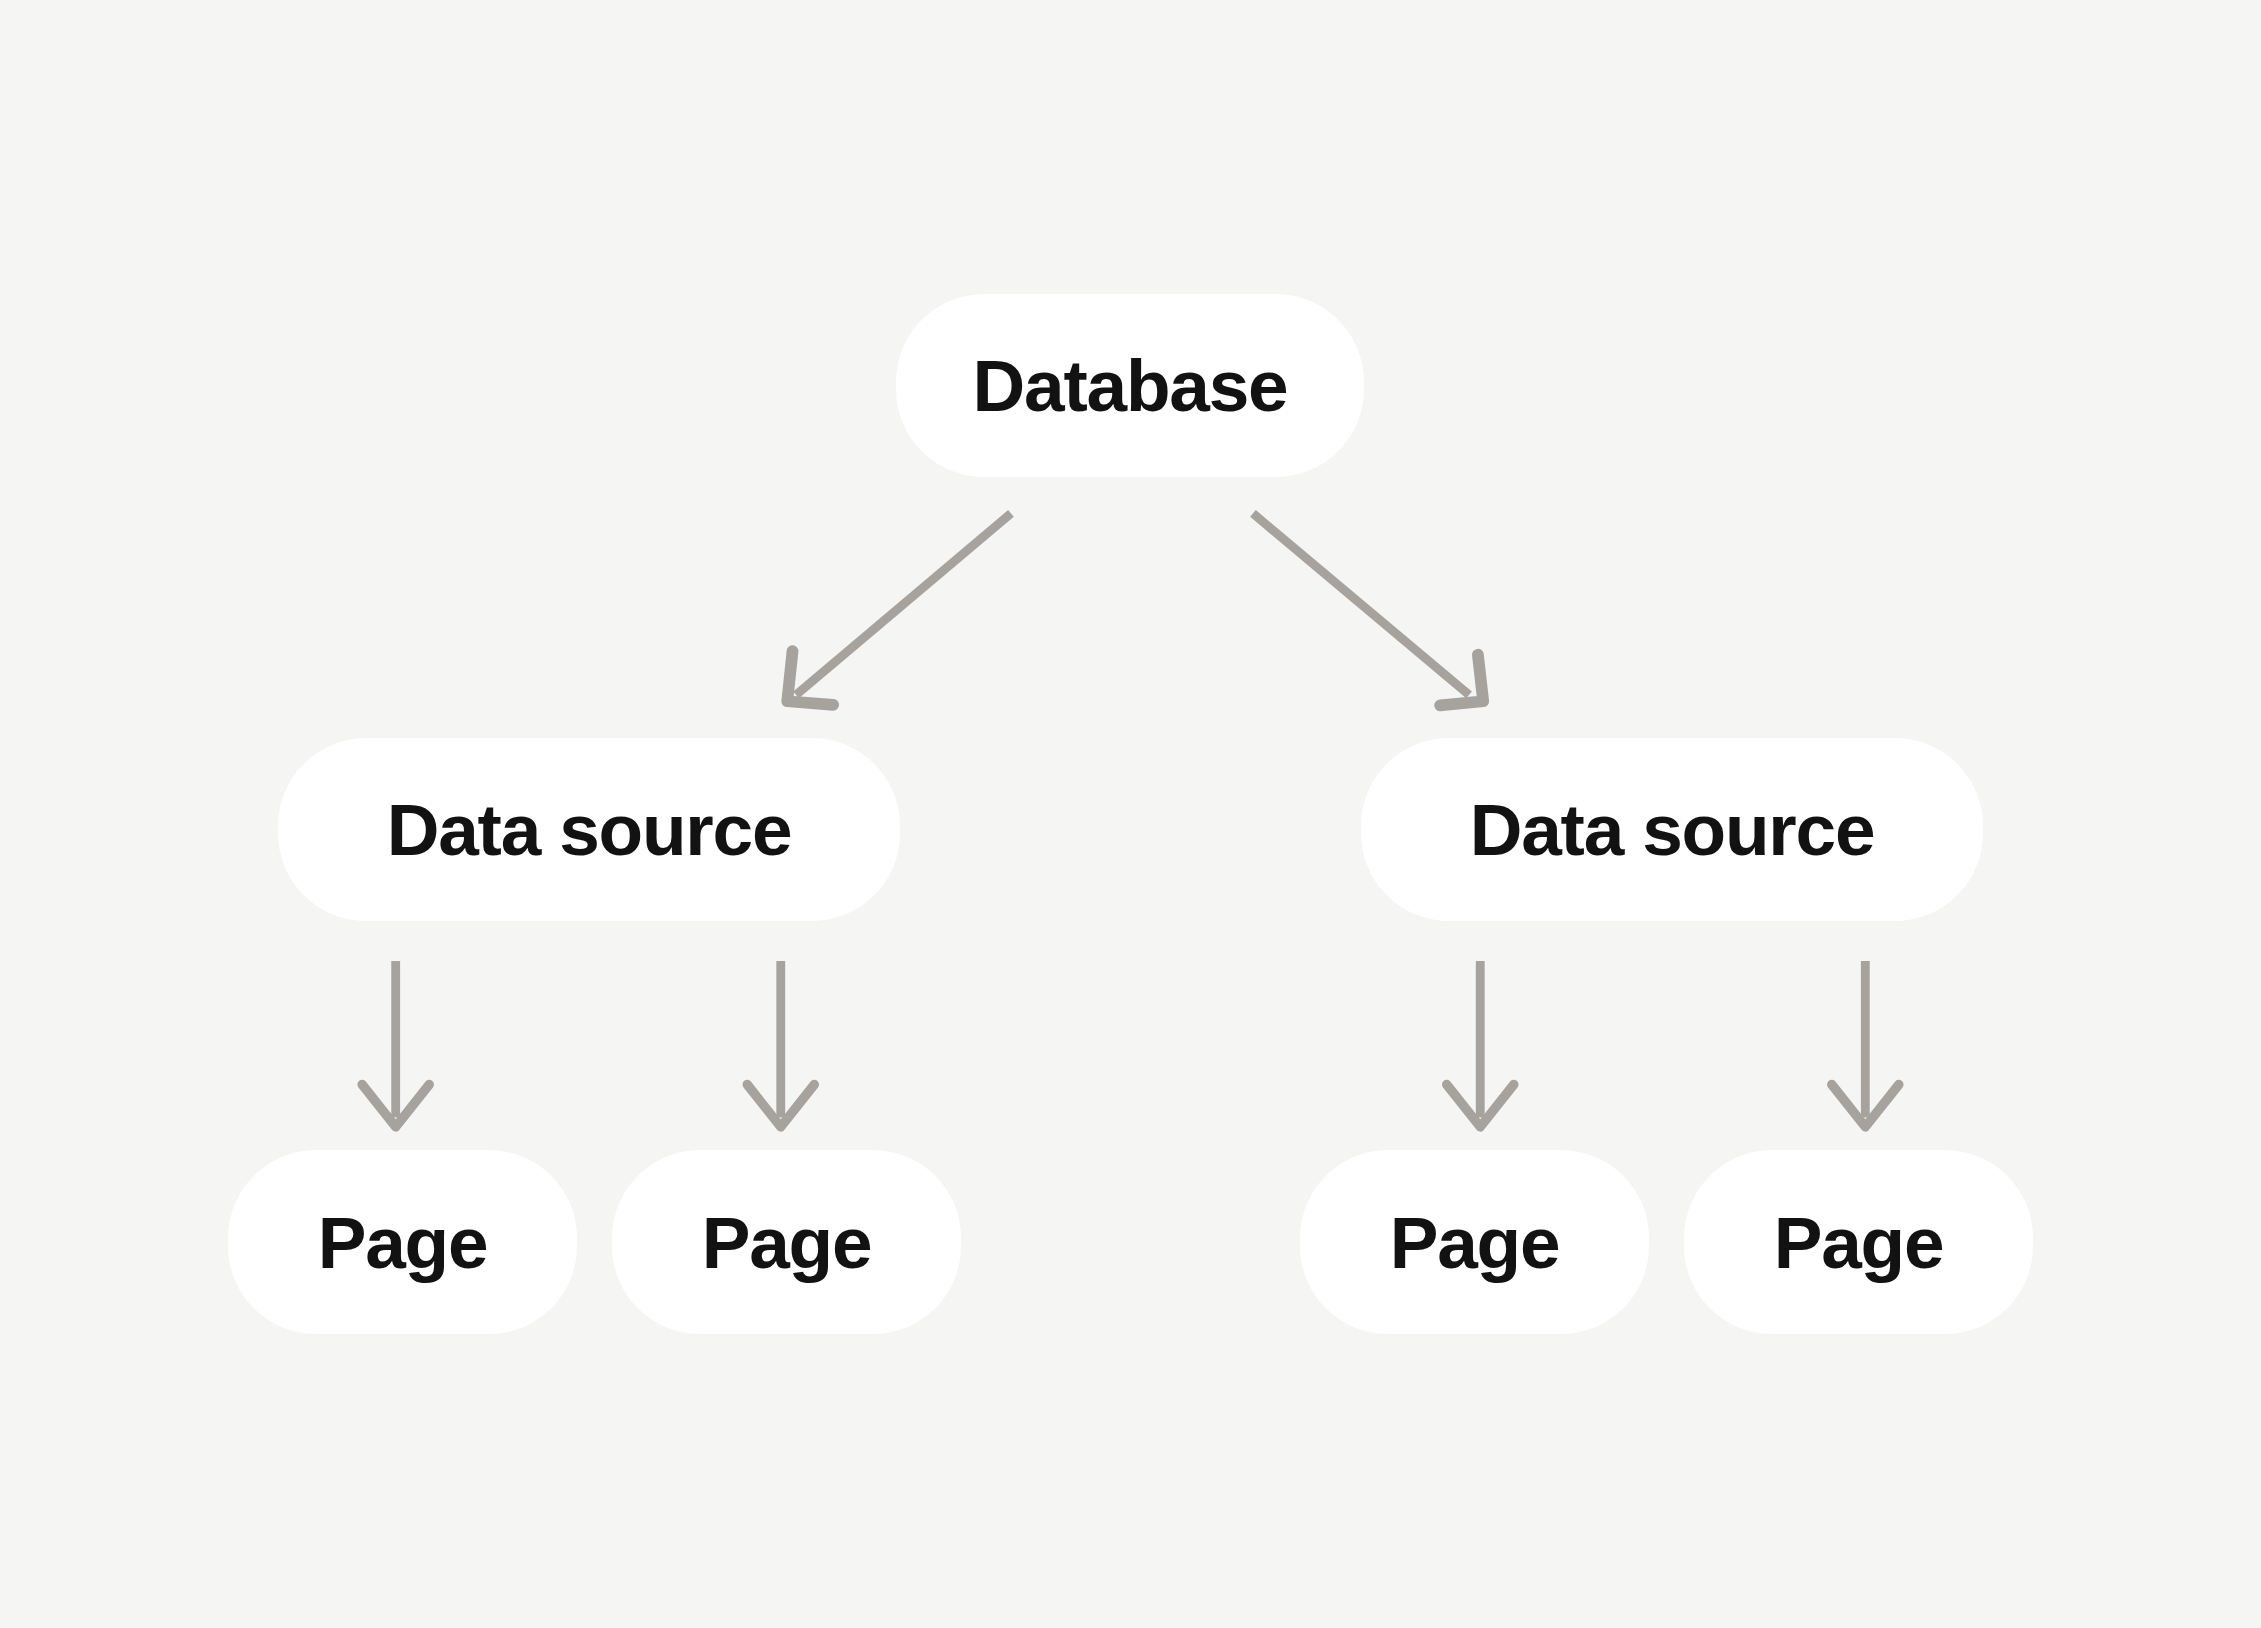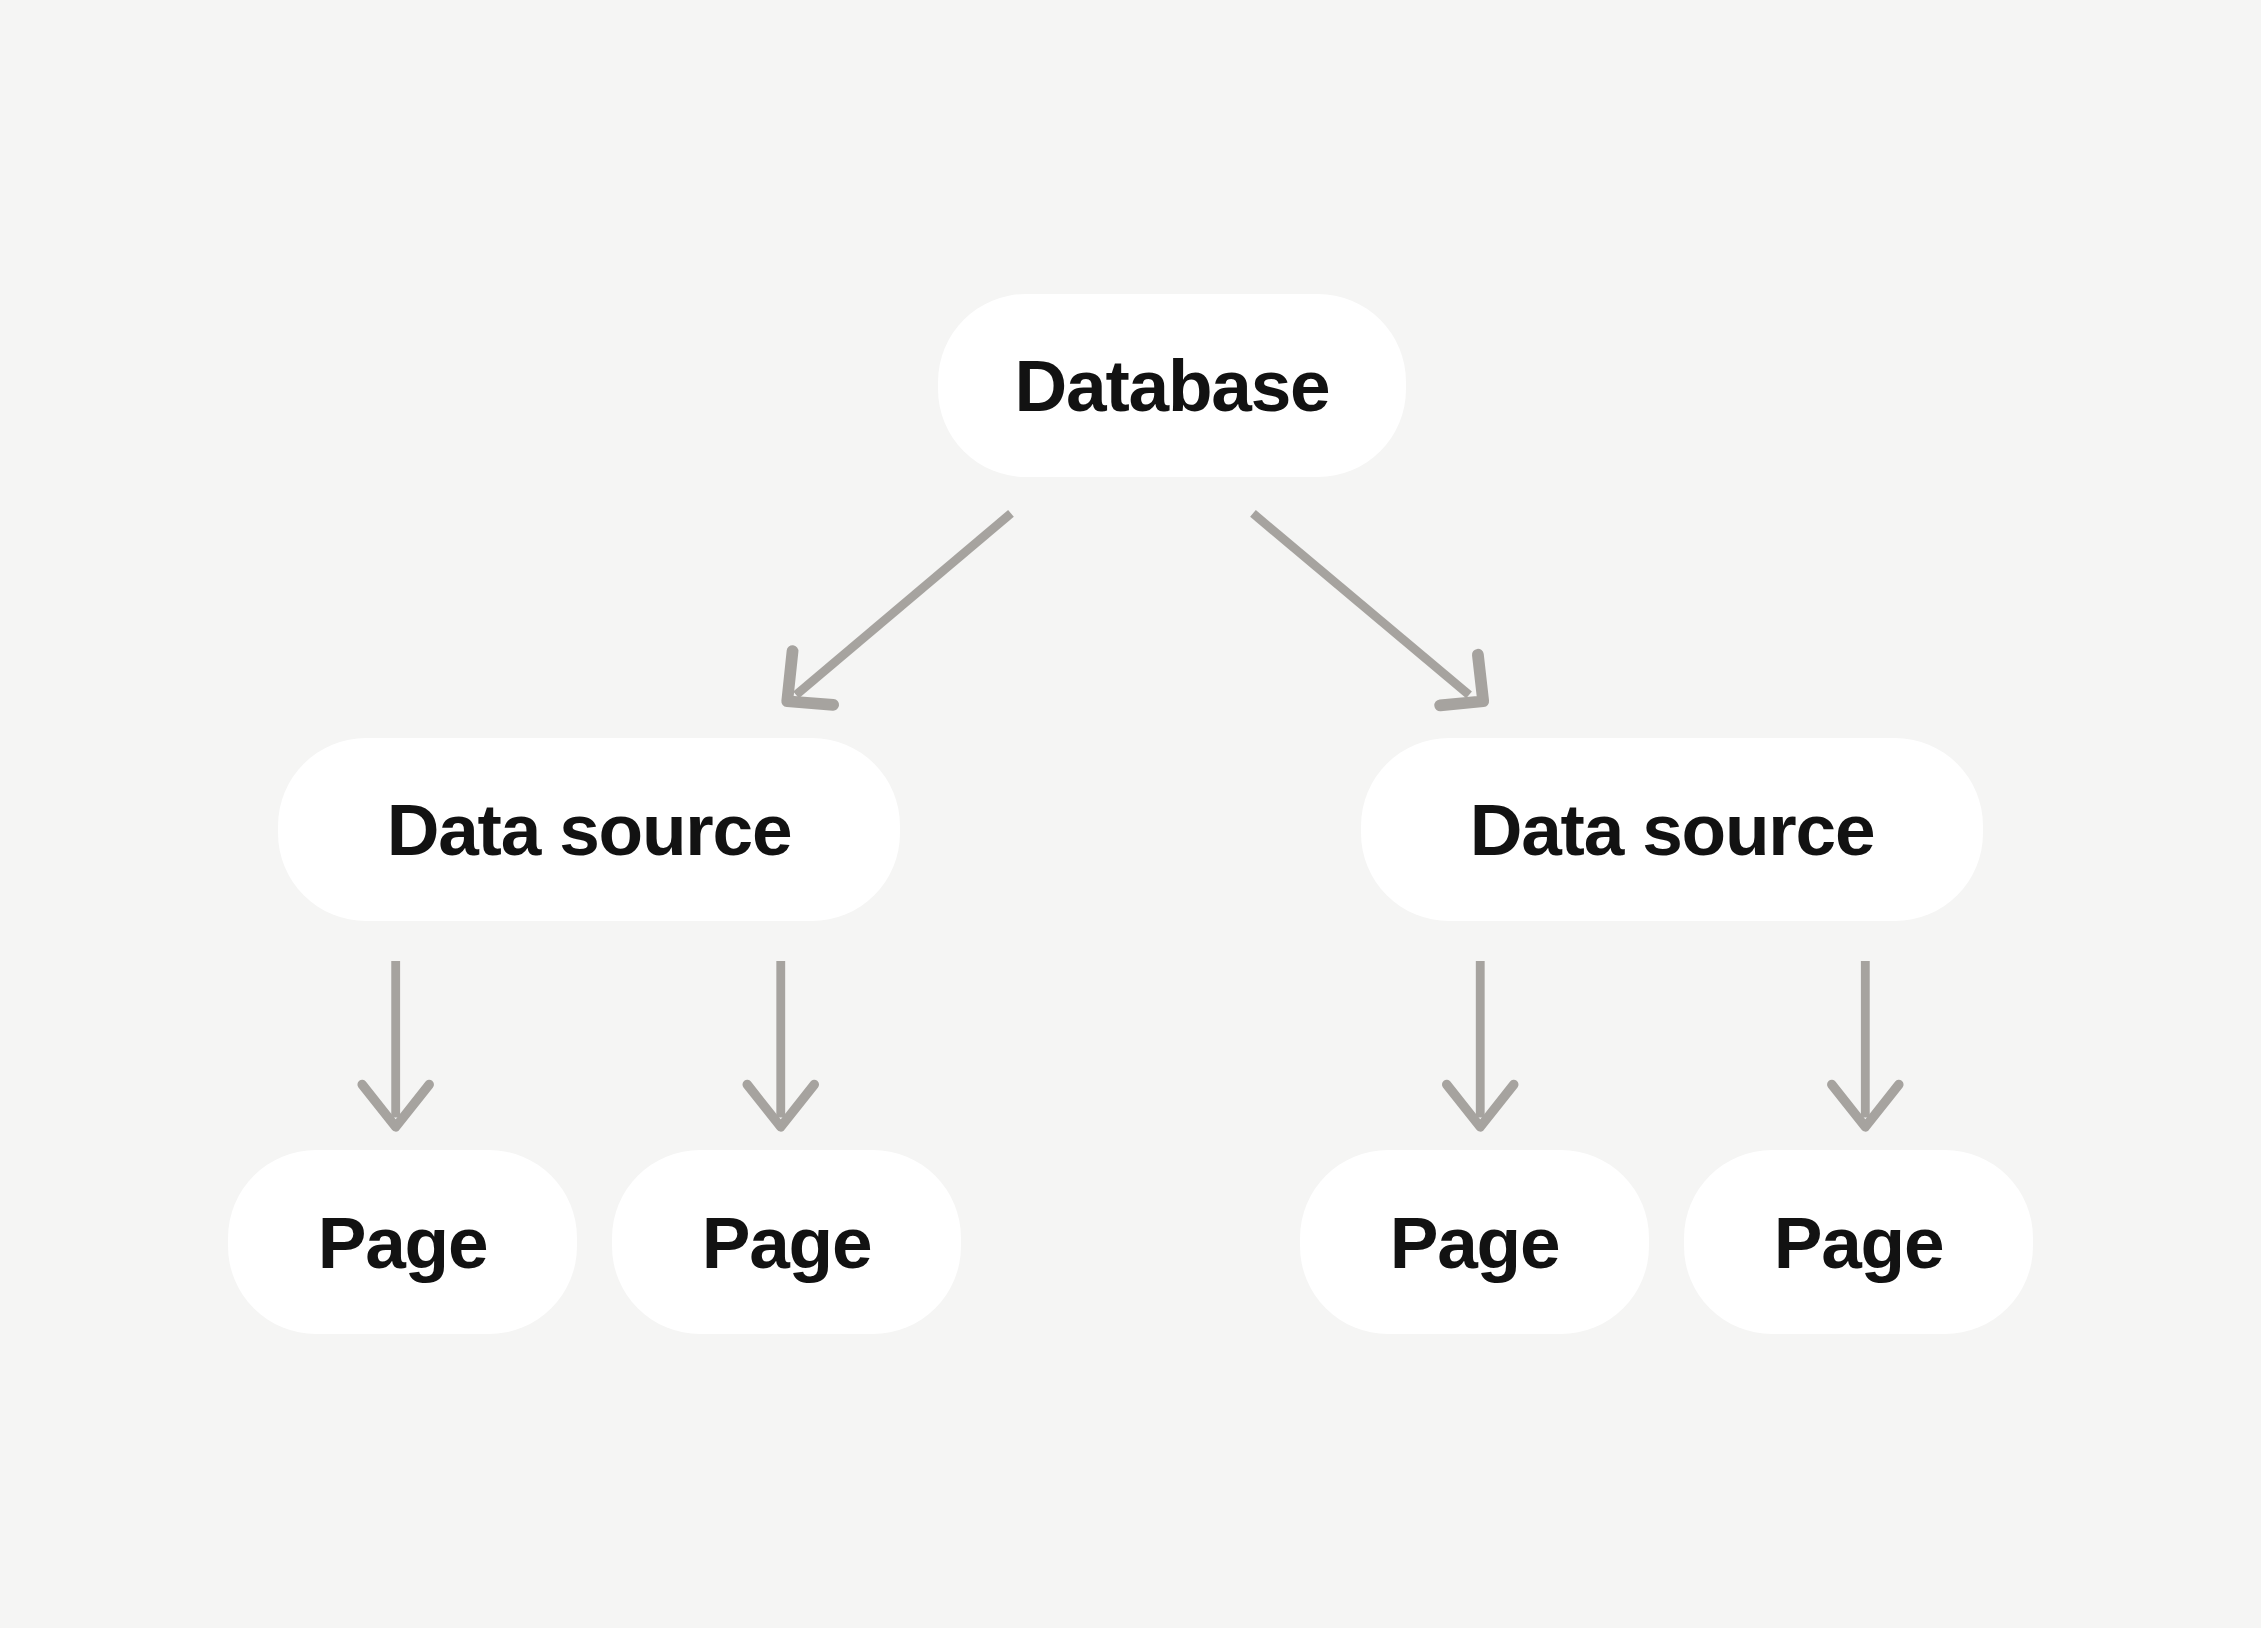--- a/index.html
+++ b/index.html
@@ -29,21 +29,21 @@
     border-radius: 88px;
     display: flex;
     align-items: center;
     justify-content: center;
     font-weight: 700;
     font-size: 73px;
     letter-spacing: -1.2px;
     color: var(--node-text);
     white-space: nowrap;
   }
-  .node-database     { left: 938px; top: 294px;  width: 468px;  height: 183px; }
+  .node-database     { left: 896px; top: 294px;  width: 468px;  height: 183px; }
   .node-ds-left      { left: 278px;  top: 738px; width: 622px; height: 183px; }
   .node-ds-right     { left: 1361px; top: 738px; width: 622px; height: 183px; }
   .node-page-1       { left: 228px;  top: 1150px; width: 349px;  height: 184px; }
   .node-page-2       { left: 612px; top: 1150px; width: 349px;  height: 184px; }
   .node-page-3       { left: 1300px; top: 1150px; width: 349px;  height: 184px; }
   .node-page-4       { left: 1684px; top: 1150px; width: 349px;  height: 184px; }
 </style>
 </head>
 <body>
 

